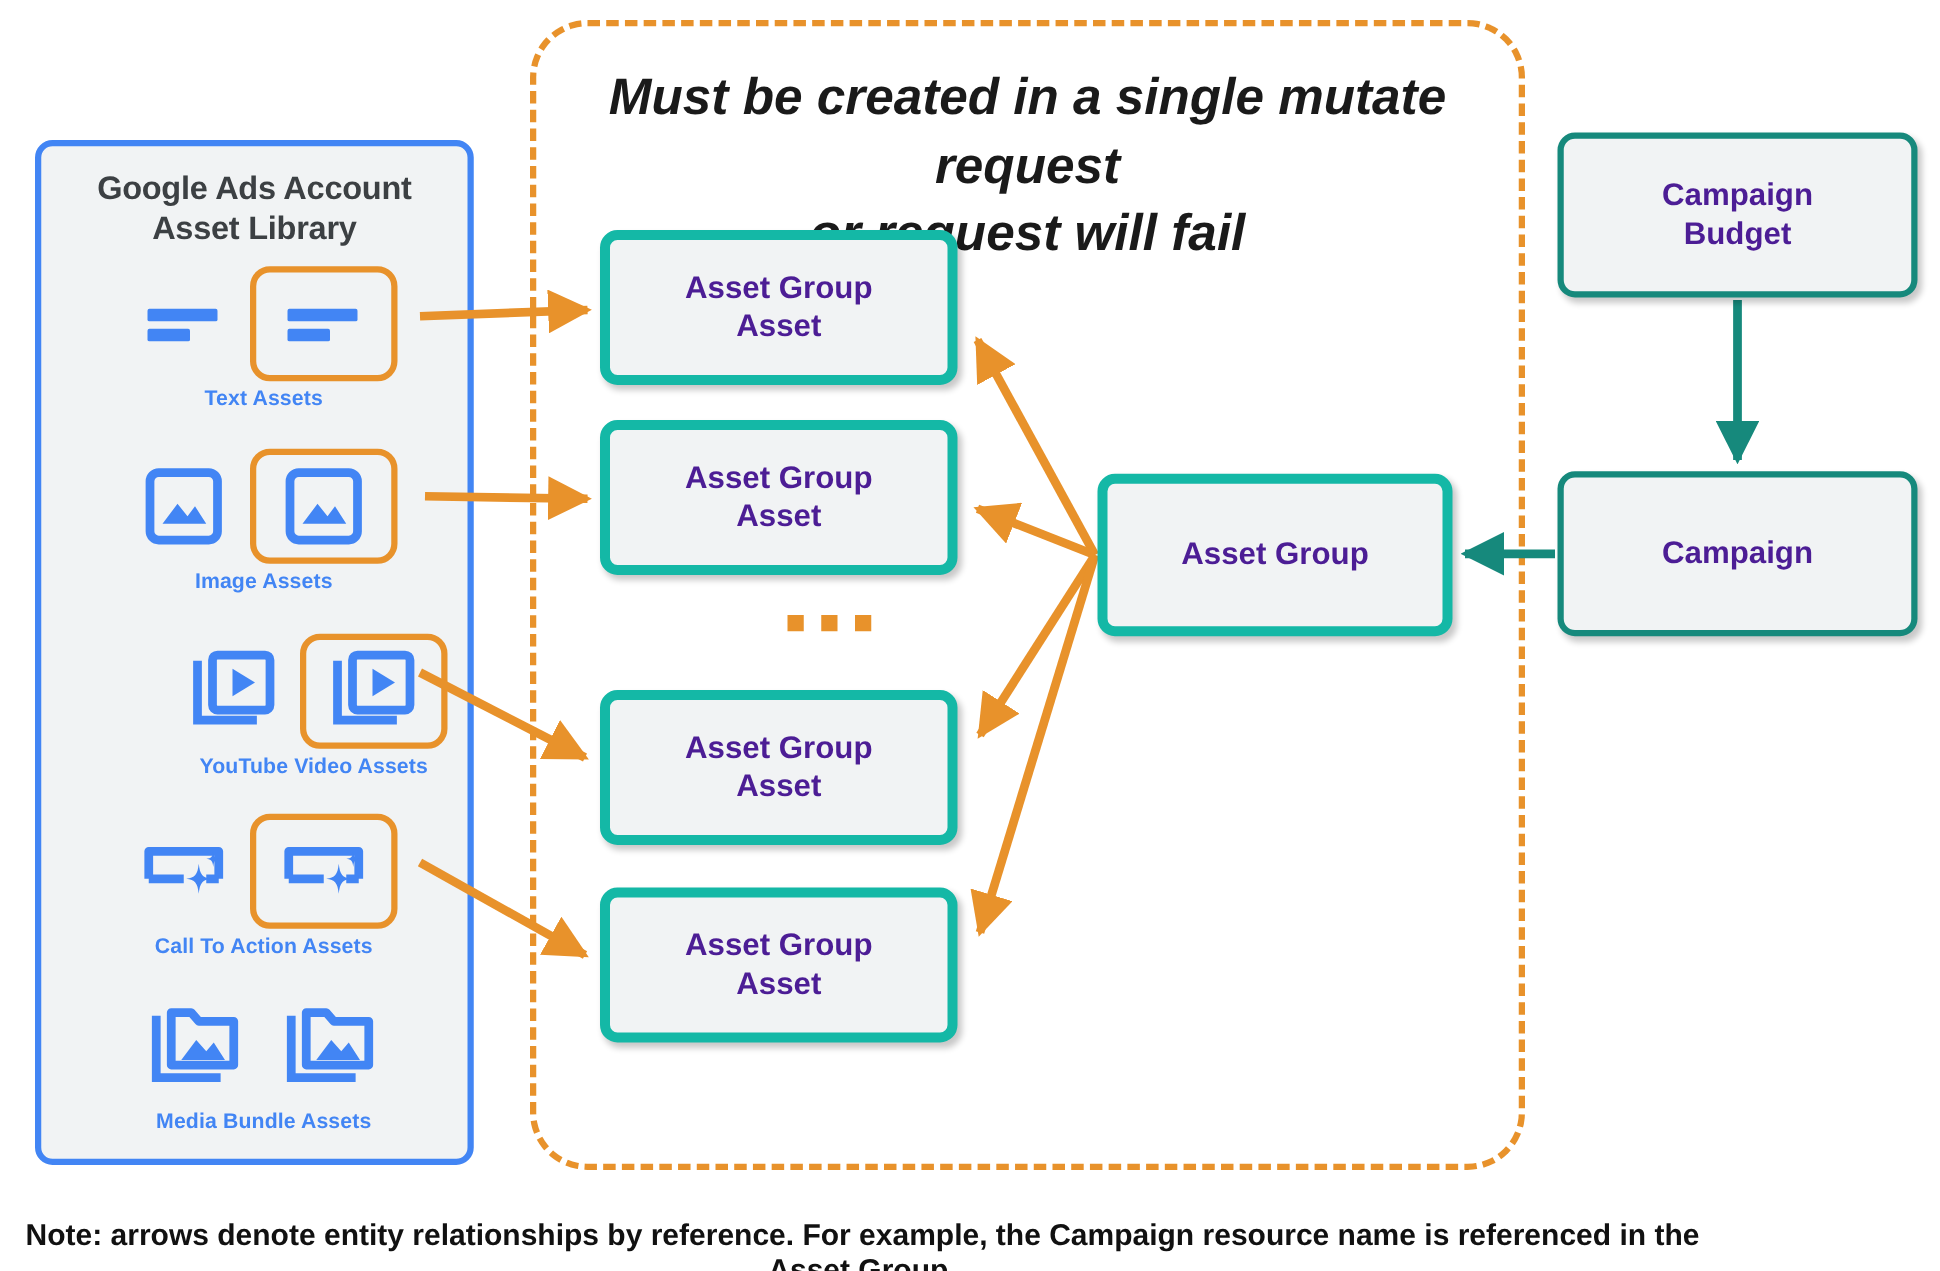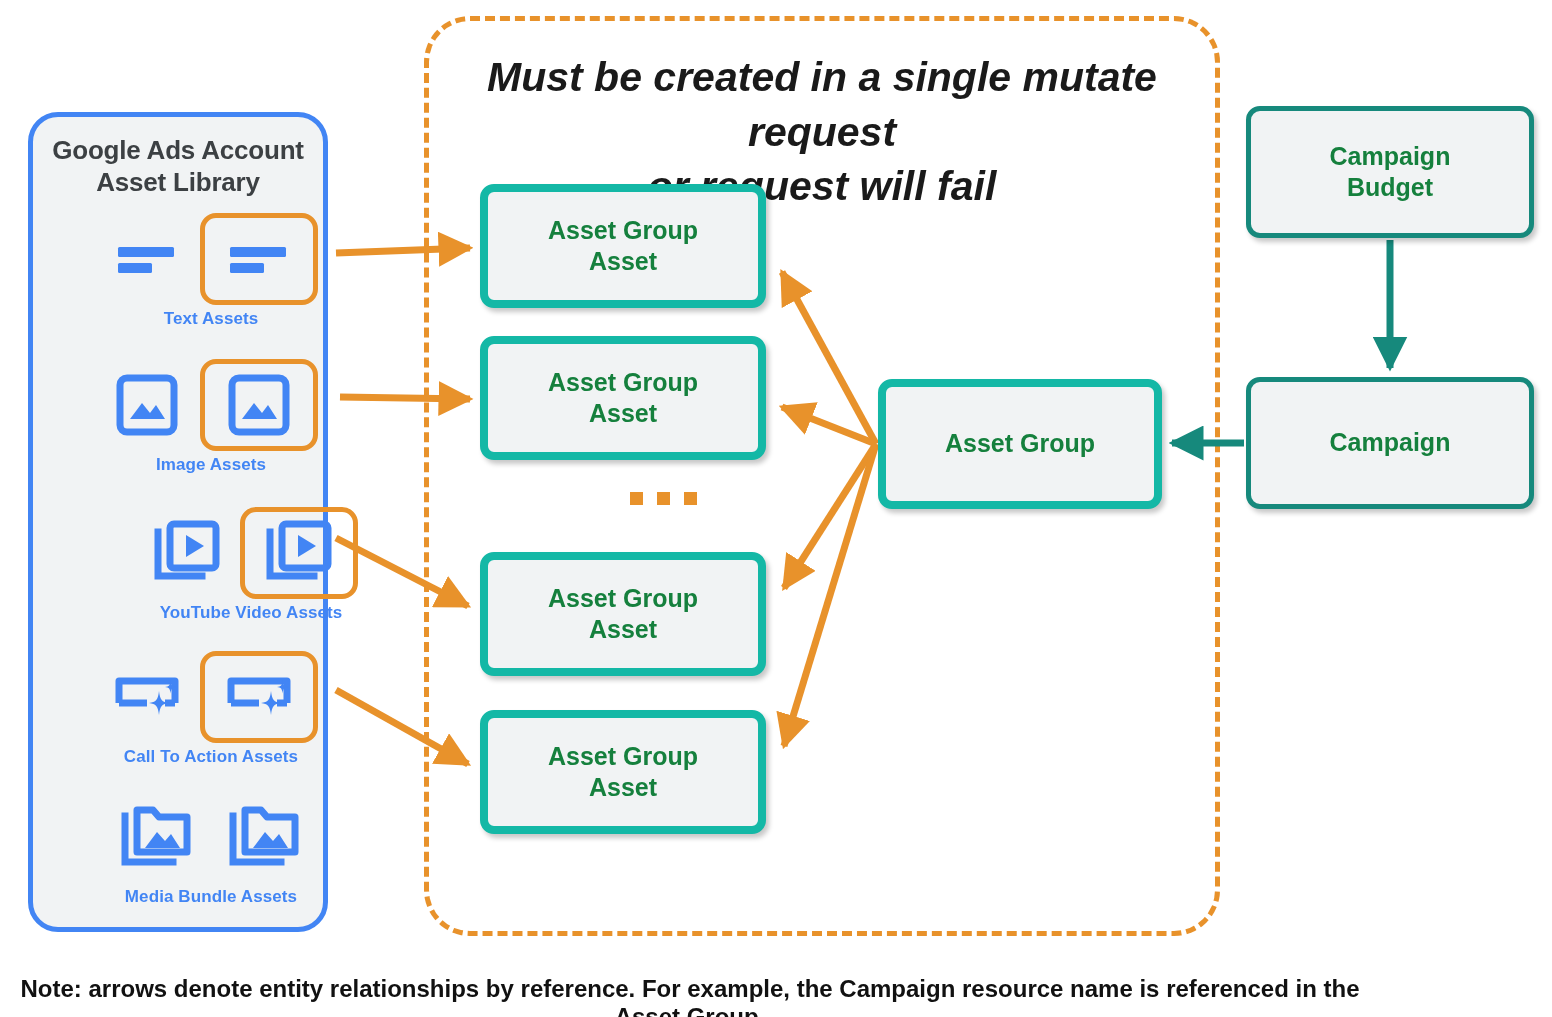--- a/index.html
+++ b/index.html
@@ -27,26 +27,26 @@
     height: 1017px;
     pointer-events: none;
     z-index: 5;
   }
 
   
   #asset-library {
     position: absolute;
     left: 28px;
     top: 112px;
-    width: 300px;
+    width: 351px;
     height: 820px;
     box-sizing: border-box;
     background: #f1f3f4;
     border: 5px solid #4285f4;
-    border-radius: 30px;
+    border-radius: 14px;
     z-index: 2;
   }
   #library-title {
     margin: 18px 0 0 0;
     text-align: center;
     font-size: 26px;
     font-weight: bold;
     line-height: 1.22;
     color: #3c4043;
     letter-spacing: -0.2px;
@@ -131,21 +131,21 @@
     position: absolute;
     box-sizing: border-box;
     background: #f1f3f4;
     border-radius: 14px;
     display: flex;
     align-items: center;
     justify-content: center;
     text-align: center;
     font-size: 25px;
     font-weight: bold;
-    color: #15803d;
+    color: #4c1d95;
     line-height: 1.25;
     box-shadow: 3px 4px 5px rgba(0,0,0,0.22);
     z-index: 6;
     white-space: pre-line;
   }
   .node.orange { border: 8px solid #14b8a6; }
   .node.teal   { border: 5px solid #16897c; }
 
   #aga-1 { left: 480px; top: 184px; width: 286px; height: 124px; }
   #aga-2 { left: 480px; top: 336px; width: 286px; height: 124px; }

